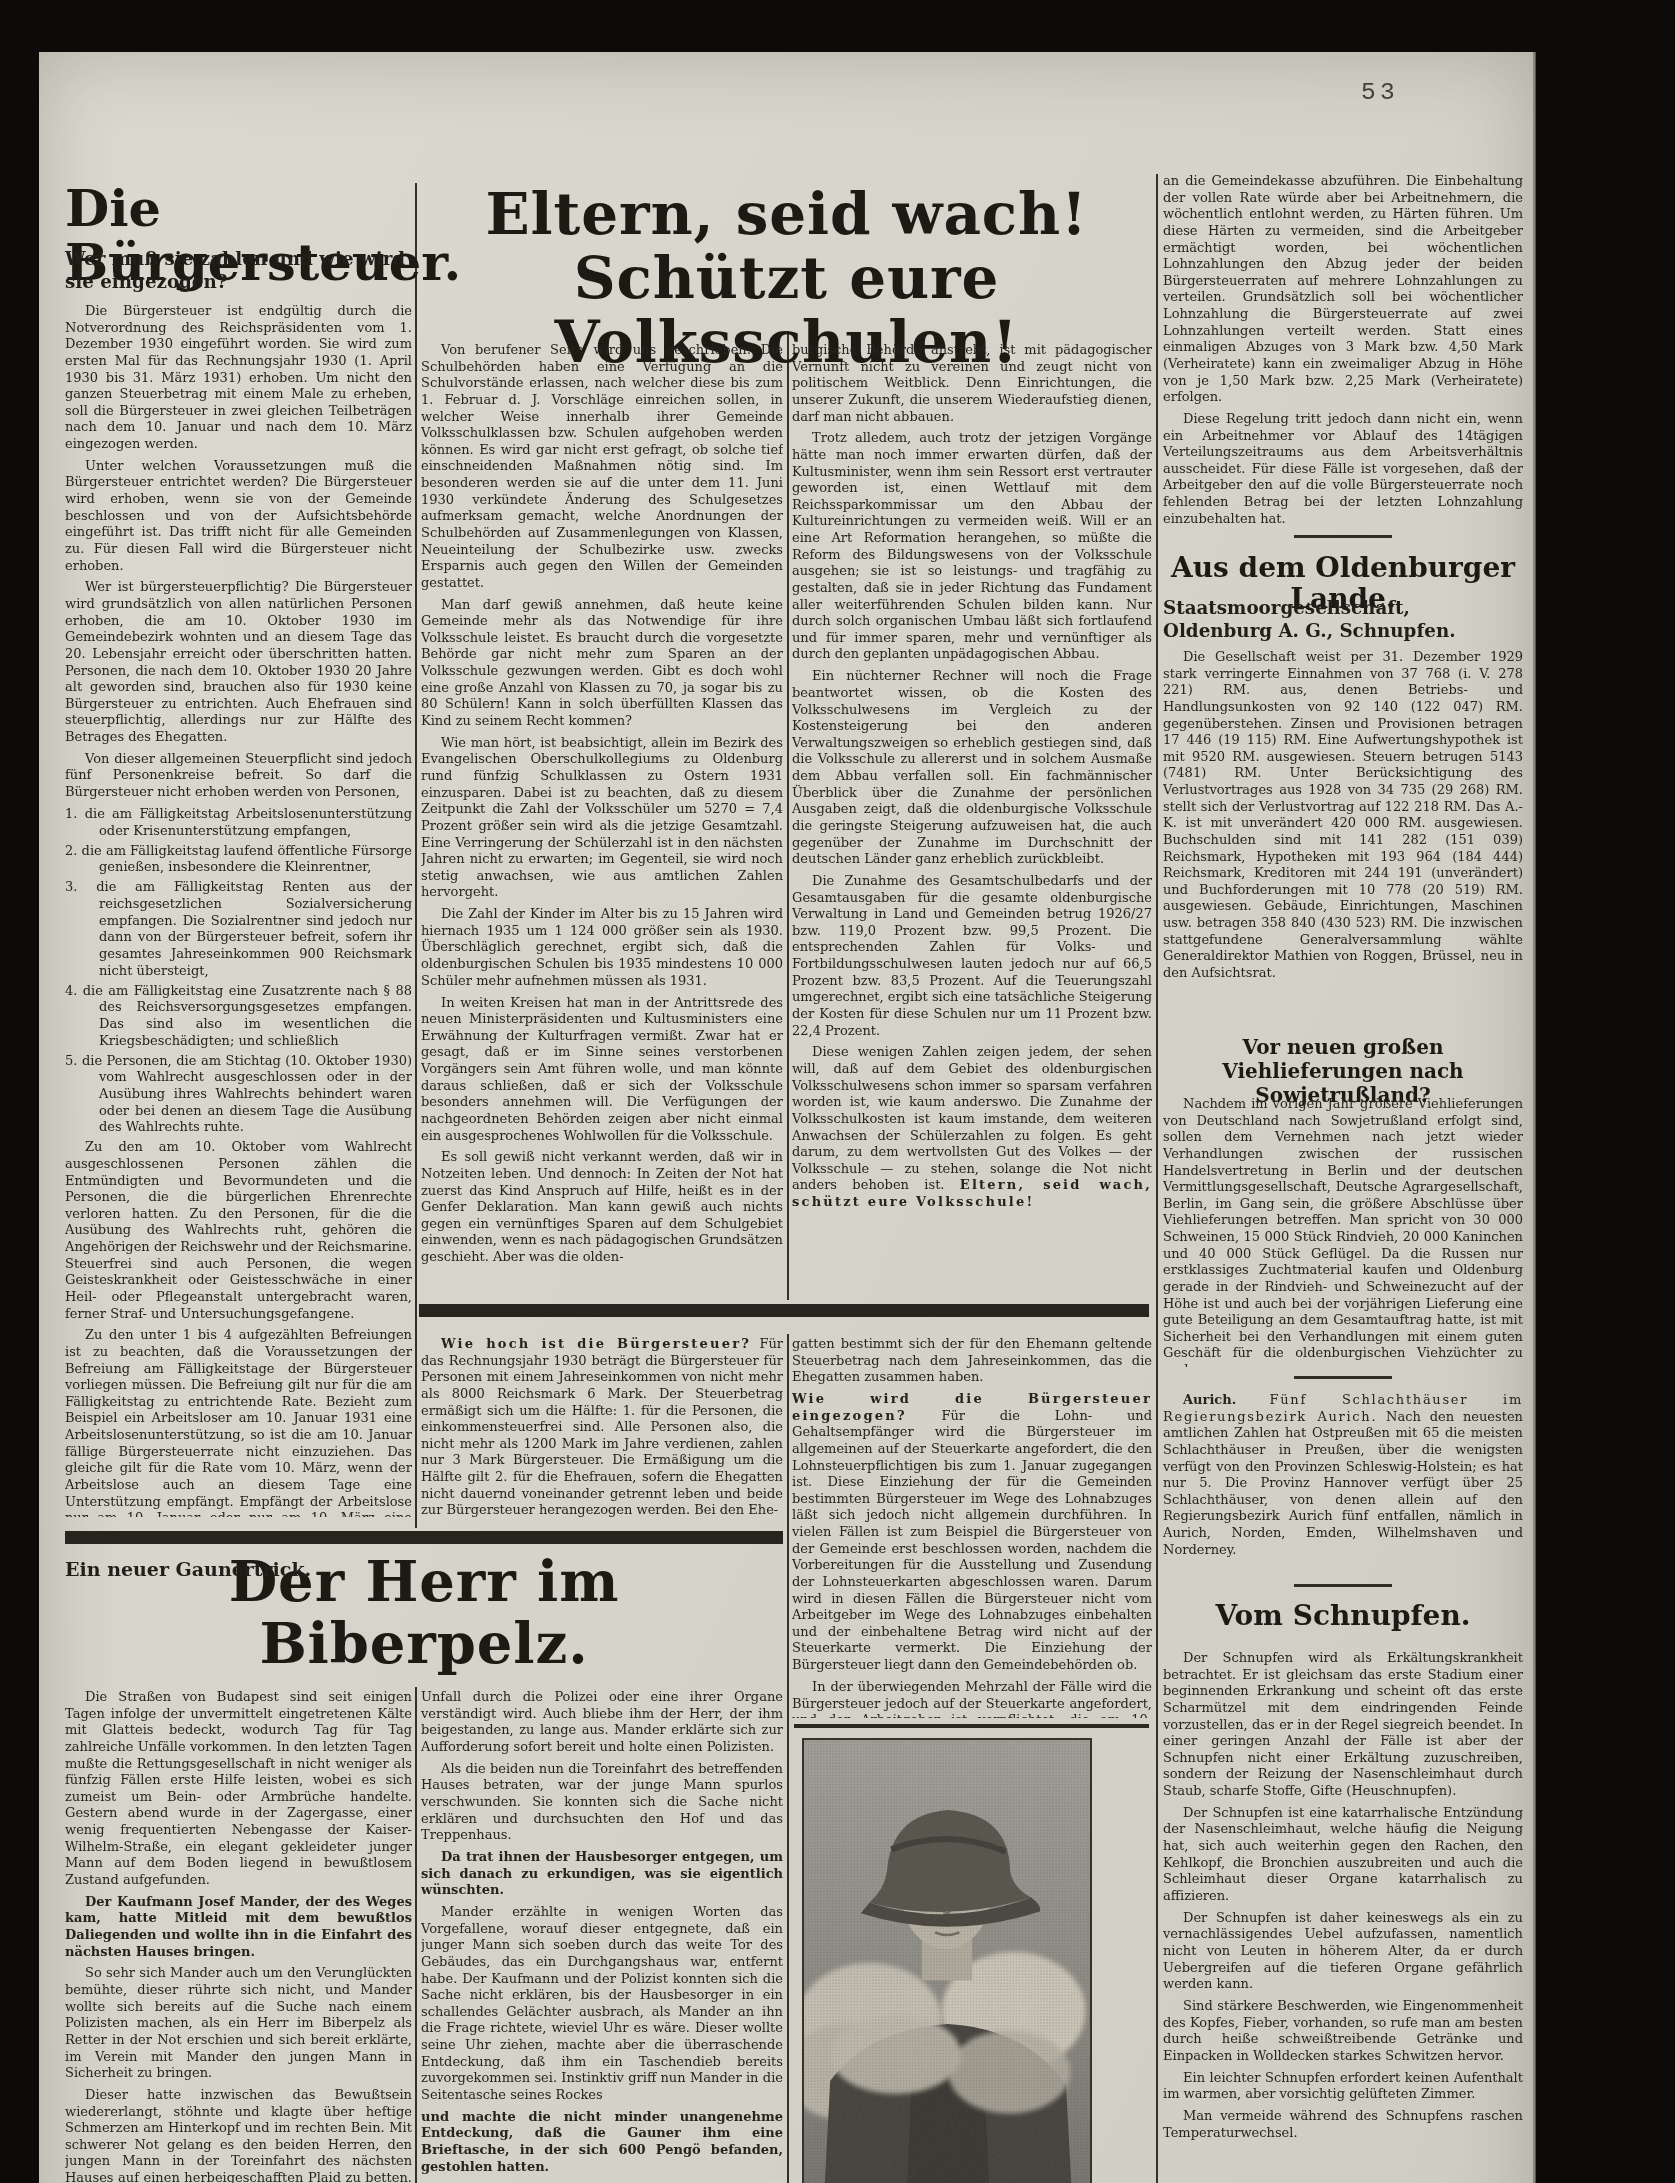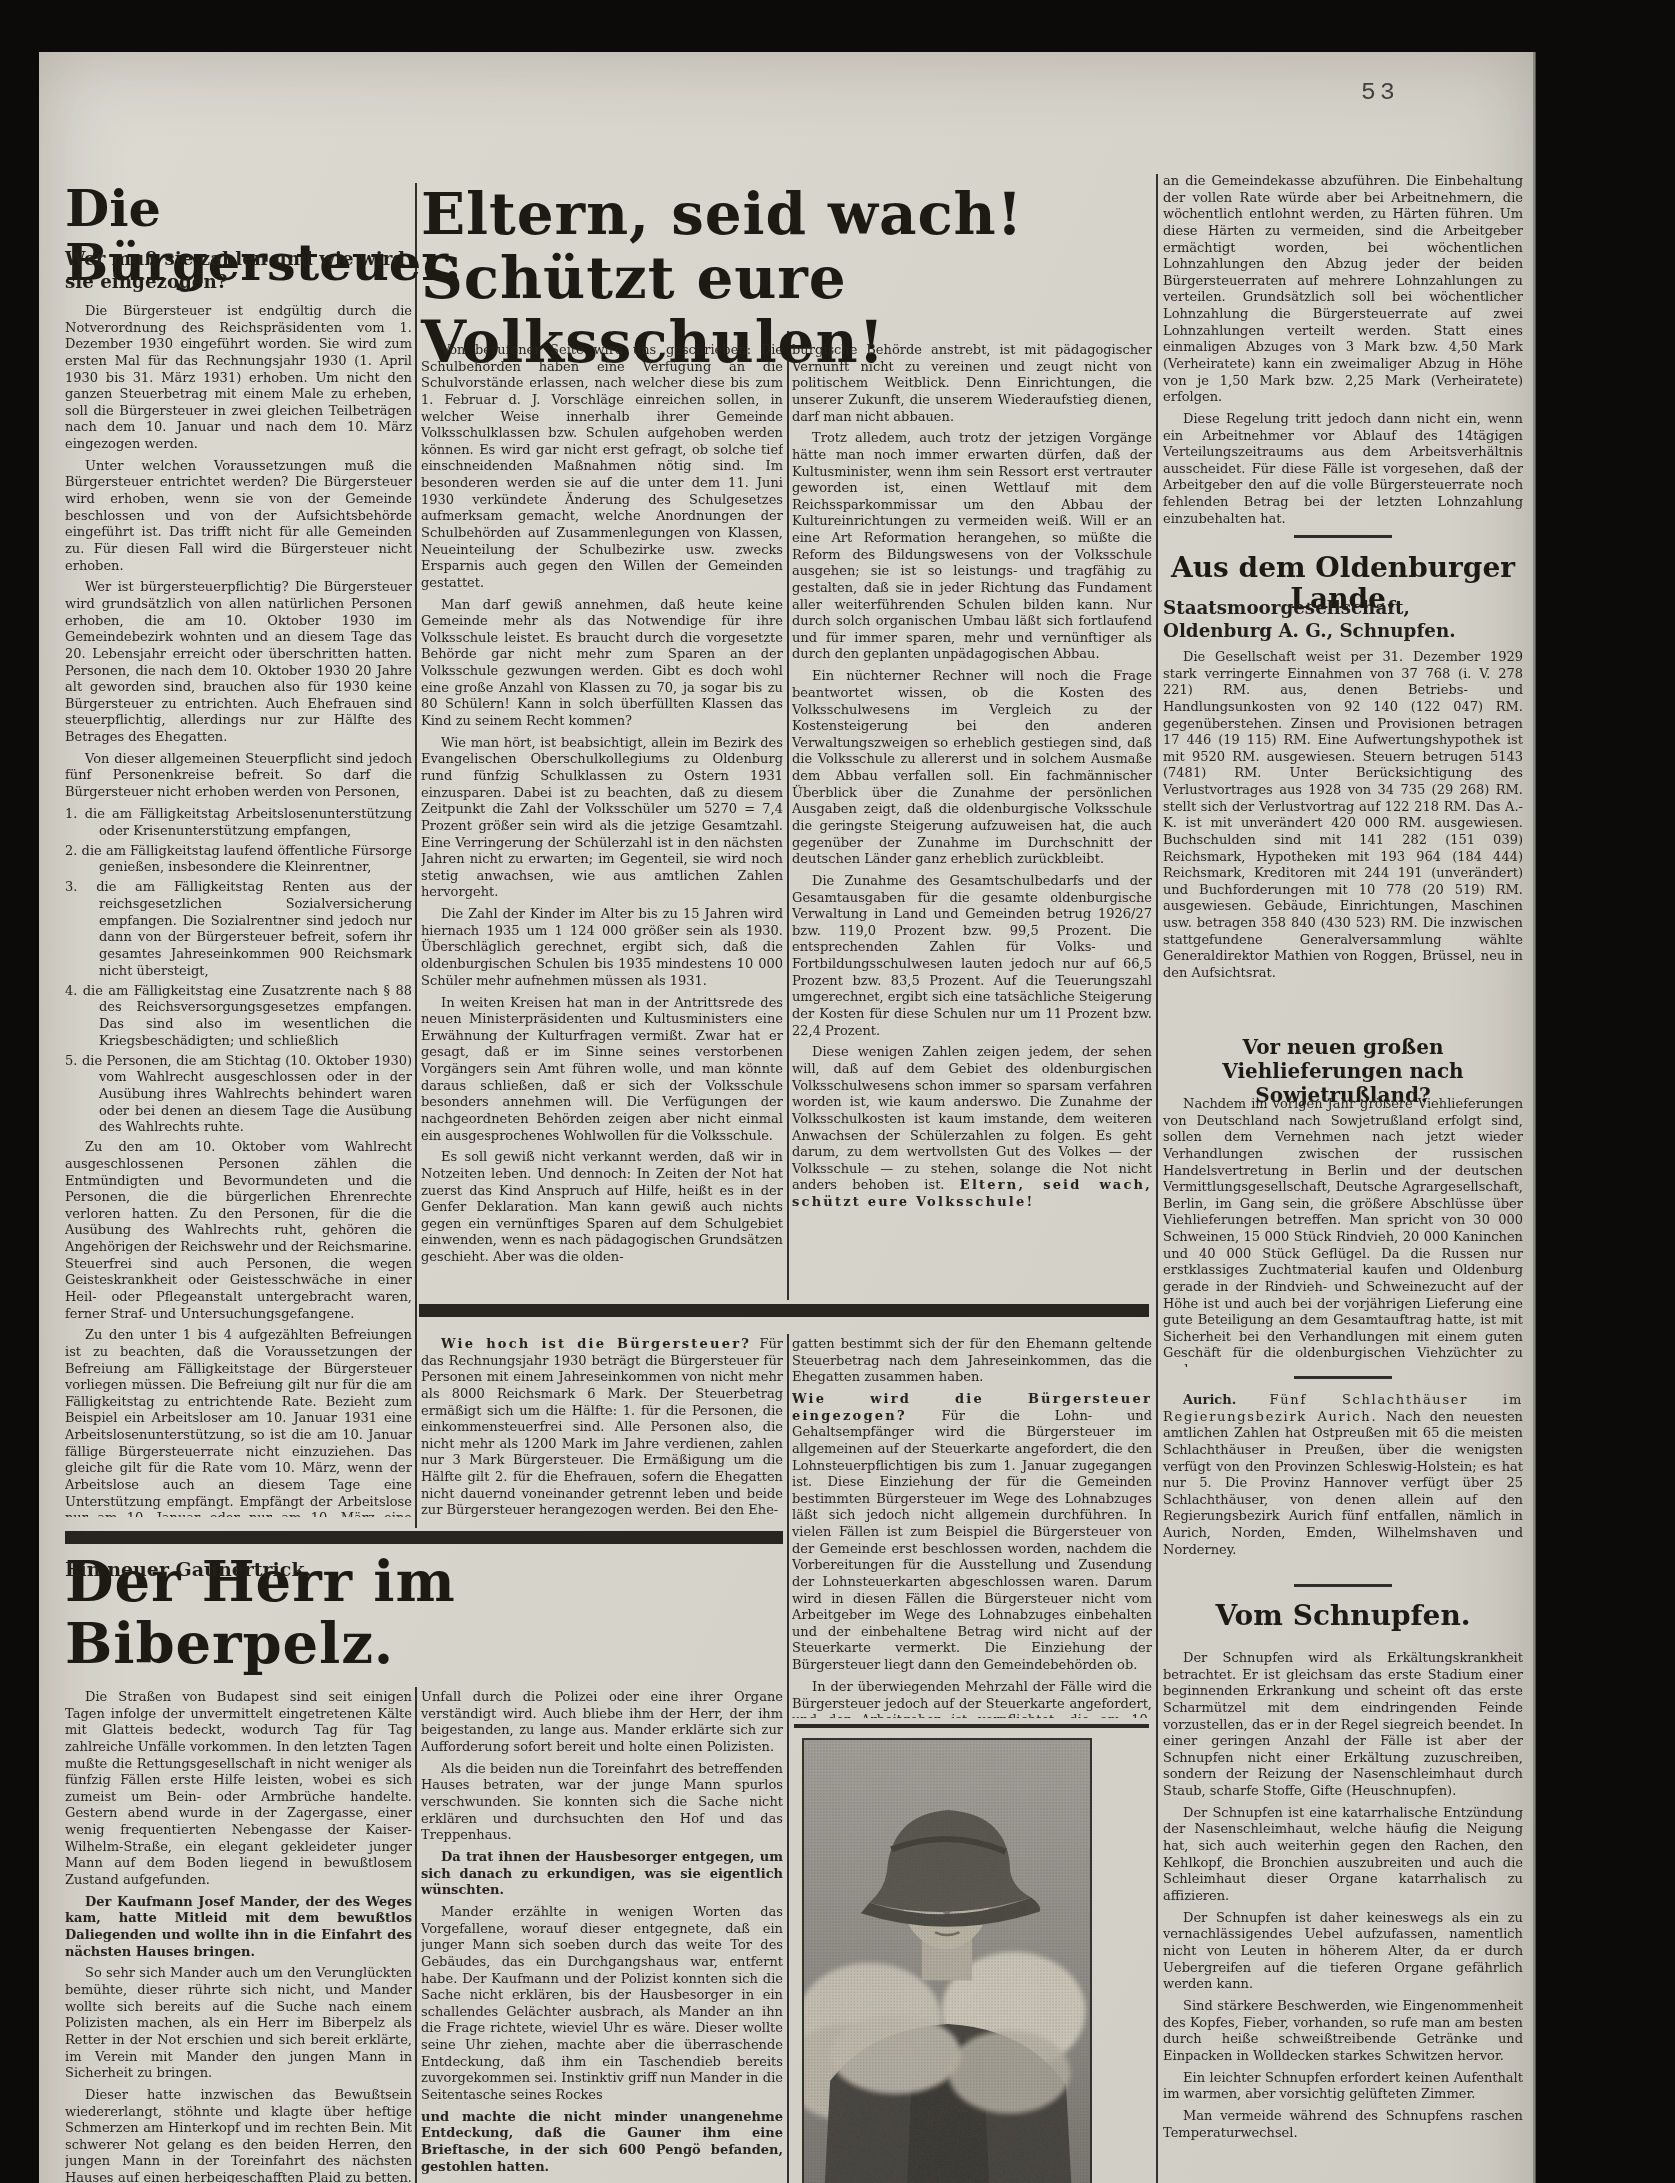--- a/index.html
+++ b/index.html
@@ -9,21 +9,21 @@
   .page{position:absolute;left:39px;top:52px;width:1494px;height:2346px;
         background:linear-gradient(115deg,#dcd9d1 0%,#d7d4cb 40%,#cfccc3 100%);
         box-shadow:inset 0 0 79px rgba(60,55,45,.25), 2.6px 0 0 #8a877f;}
   .pagenum{position:absolute;left:1322px;top:27px;font-family:"Liberation Mono",monospace;
            font-size:24.5px;letter-spacing:4.4px;color:#43403a;text-align:center;}
   .vrule{position:absolute;width:1.7px;background:#34302a;}
   .hbar{position:absolute;height:13px;background:#28251f;}
   .sdiv{position:absolute;height:3.1px;background:#302d27;}
   .thinrule{position:absolute;height:3.5px;background:#2c2923;}
   h1,h2,h3{margin:0;font-weight:bold;color:#1d1a14;}
-  .head-xl{position:absolute;text-align:left;font-size:58px;line-height:1.1;letter-spacing:0.9px;}
+  .head-xl{position:absolute;text-align:center;font-size:58px;line-height:1.1;letter-spacing:0.9px;}
   .head-l{position:absolute;text-align:left;font-size:51px;line-height:1.05;}
   .head-m{position:absolute;text-align:center;font-size:28px;line-height:1.1;}
   .head-s{position:absolute;text-align:center;font-size:20px;line-height:1.2;}
   .subhead{position:absolute;text-align:left;font-weight:bold;font-size:18.3px;line-height:1.25;color:#221e18;}
   .colbox{position:absolute;overflow:hidden;font-size:13px;line-height:1.28;text-align:justify;}
   .colbox p{margin:0 0 5.2px 0;text-indent:20px;}
   .colbox p.ni{text-indent:0;}
   .colbox p.li{padding-left:34px;text-indent:-34px;margin-bottom:3.5px;}
   .bold{font-weight:bold;}
   .g{letter-spacing:2.2px;font-weight:bold;}

